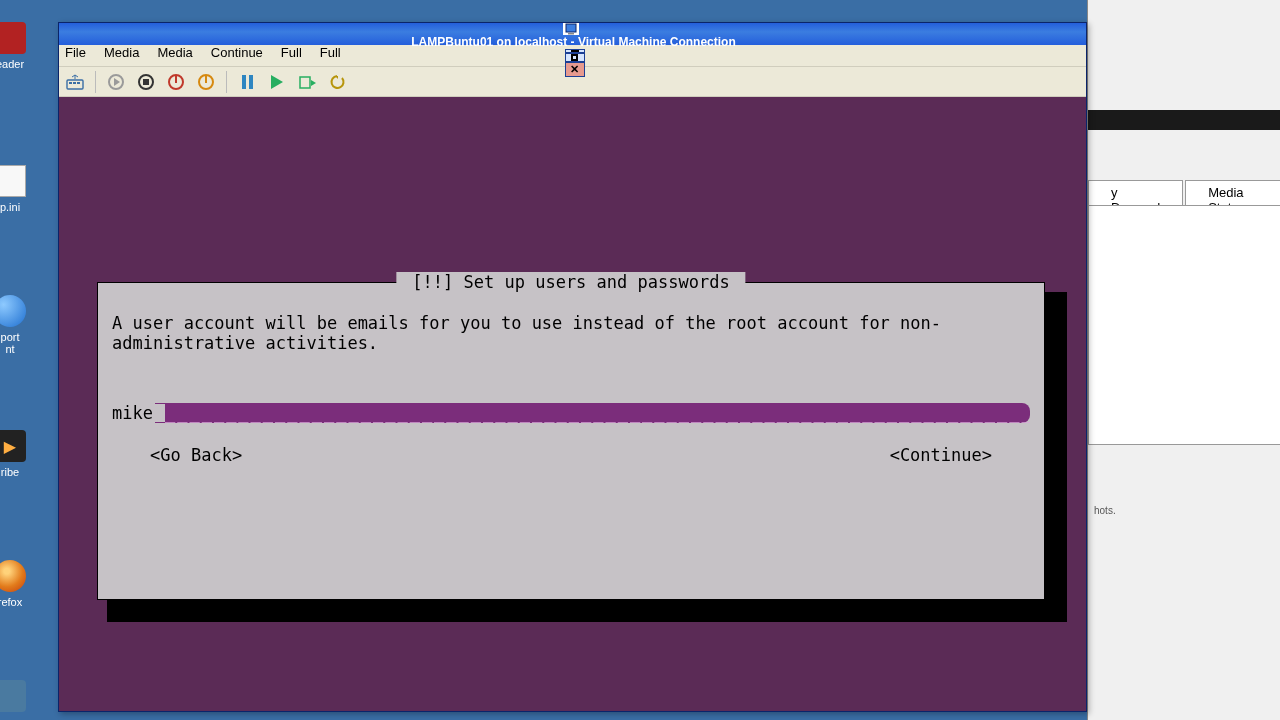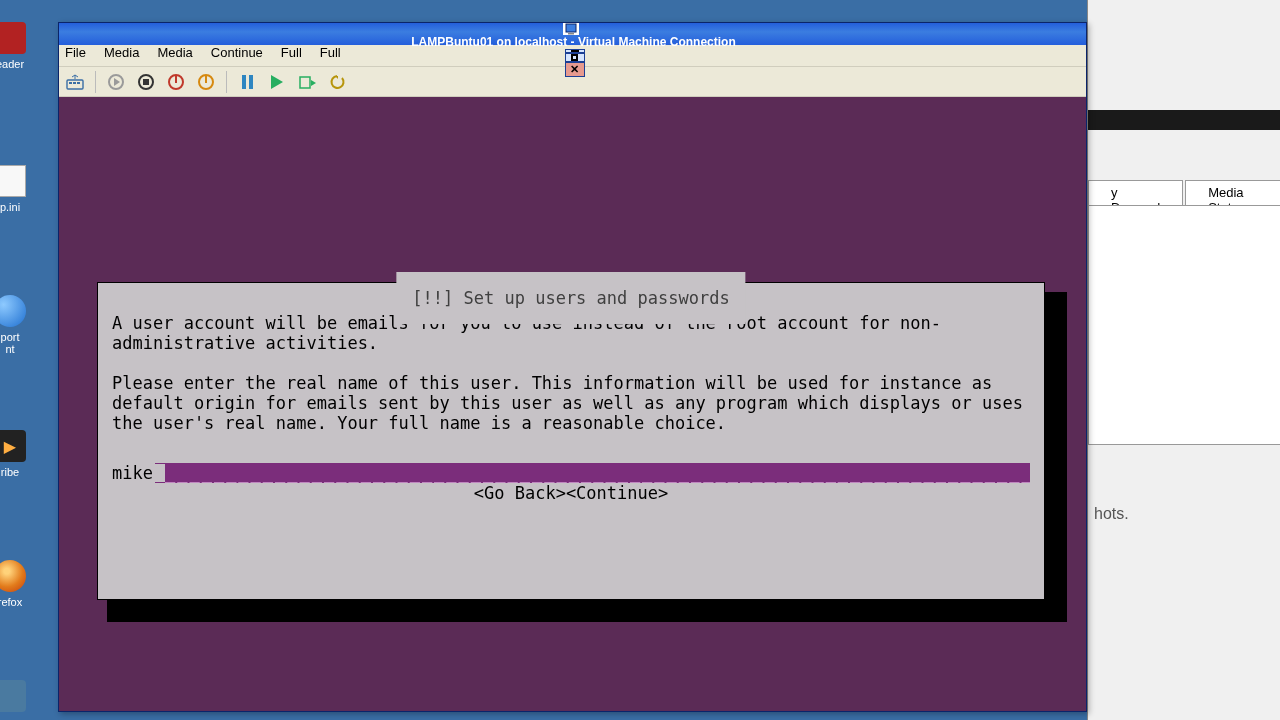--- a/index.html
+++ b/index.html
@@ -57,21 +57,21 @@
     left: 0; right: 4px;
     height: 240px;
     background: #fff;
     border: 1px solid #999;
   }
   .bg-hint {
     position: absolute;
     top: 505px;
     left: 6px;
     color: #555;
-    font-size: 16px;
+    font-size: 10px;
   }
   .bg-blackbar {
     position: absolute;
     top: 110px;
     left: 0; right: 0;
     height: 20px;
     background: #1a1a1a;
   }
 
   
@@ -199,39 +199,40 @@
     padding: 30px 14px 14px 14px;
     color: #000;
   }
 
   .installer-title {
     position: absolute;
     top: -11px;
     left: 50%;
     transform: translateX(-50%);
     background: #c6c2c6;
-    padding: 16px 8px;
-    color: #404040;
+    padding: 0 8px;
+    color: #000000;
     font-weight: normal;
     white-space: nowrap;
   }
   .installer-title .bar {
     display:inline-block;
     width: 8px;
     height: 18px;
     vertical-align: middle;
   }
 
   .input-line {
     margin-top: 10px;
     background: #7b2d7b;
     color: #fff;
     height: 20px;
     display: flex;
     align-items: center;
+    border-radius: 8px;
   }
   .input-line .typed {
     background: #c6c2c6;
     color: #000;
     padding: 0 2px 0 0;
   }
   .cursor-block {
     width: 10px;
     height: 18px;
     background: #c6c2c6;
@@ -239,22 +240,23 @@
   }
   .underscores {
     letter-spacing: 2px;
     color: #d9aad9;
     flex: 1;
     overflow: hidden;
     white-space: nowrap;
   }
 
   .nav-row {
-    display: flex;
-    justify-content: center;
+    margin-top: 22px;
+    display: flex;
+    justify-content: space-between;
     padding: 0 38px;
   }
 
 </style>
 </head>
 <body>
 
 <div class="desktop-icon" style="left:-10px; top:22px;">
   <div class="ic" style="background:#b22222;"></div>
   <div>eader</div>
@@ -381,21 +383,20 @@
 
     <div class="dlg-shadow"></div>
 
     <div class="installer-box">
       <div class="installer-title">
         <span class="bar"></span><span>[!!] Set up users and passwords</span><span class="bar"></span>
       </div>
 
       <div>A user account will be emails for you to use instead of the root account for non-administrative activities.</div>
       <div style="height:20px;"></div>
-      <div>Please enter the real name of this user. This information will be used for instance as default origin for emails sent by this user as well as any program which displays or uses the user's real name. Your full name is a reasonable choice.</div>
       <div style="height:20px;"></div>
 
       <div class="input-line">
         <span class="typed">mike</span>
           <span class="cursor-block"></span>
           <span class="underscores">________________________________________________________________________________________________________________</span>
       </div>
 
       <div class="nav-row">
         <span>&lt;Go Back&gt;</span>

